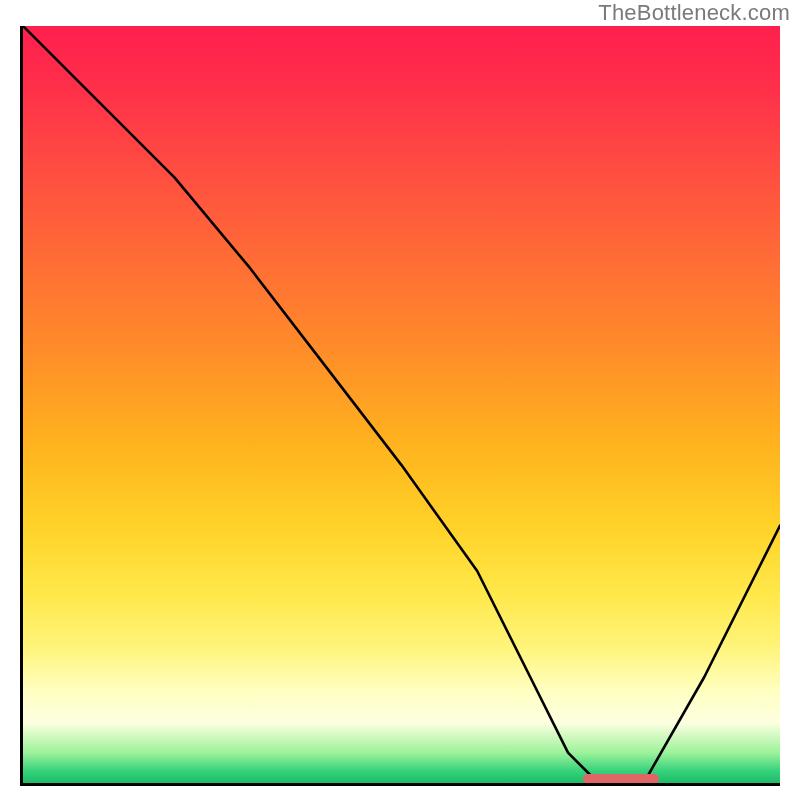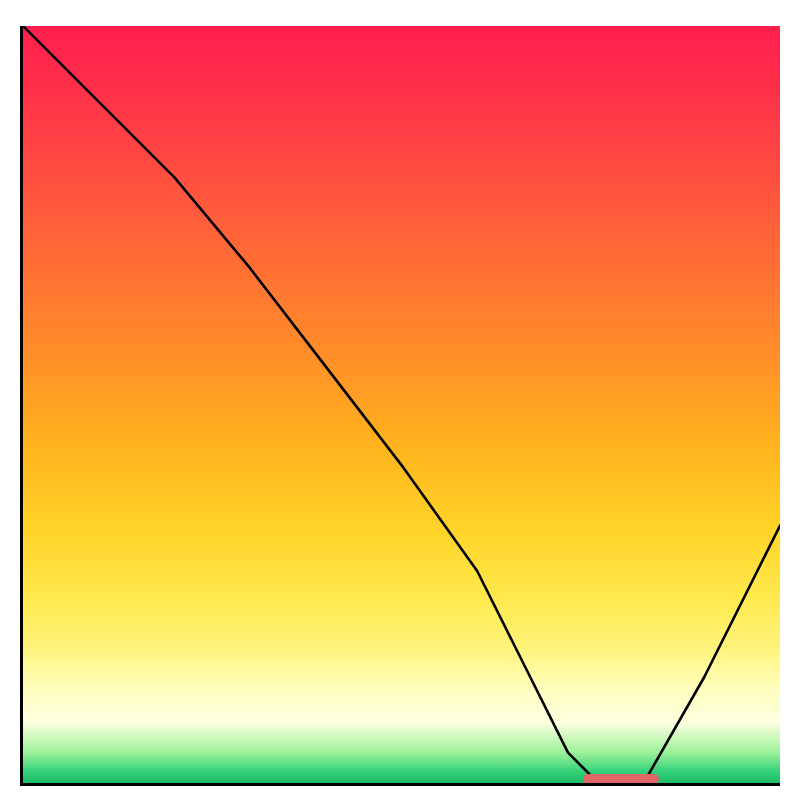--- a/index.html
+++ b/index.html
@@ -70,20 +70,21 @@
     height: 10px;
     border-radius: 5px;
     background: #e06666;
     bottom: -1px;
   }
 </style>
 </head>
 <body>
 
 <div class="stage">
+  <div class="watermark">TheBottleneck.com</div>
 
   <div class="plot">
     <div class="gradient"></div>
 
     <svg class="curve" viewBox="0 0 757 757" preserveAspectRatio="none">
       <path id="curve-path" d="M0.0 0.0 L60.6 60.6 L151.4 151.4 L227.1 242.2 L302.8 340.6 L378.5 439.1 L454.2 545.0 L507.2 651.0 L545.0 726.7 L575.3 757.0 L620.7 757.0 L681.3 651.0 L757.0 499.6" fill="none" stroke="#000" stroke-width="2.6" stroke-linejoin="round" stroke-linecap="round"></path>
     </svg>
 
     <div class="baseline-marker" id="opt-range" style="left: 560.18px; width: 75.7px;"></div>
   </div>

